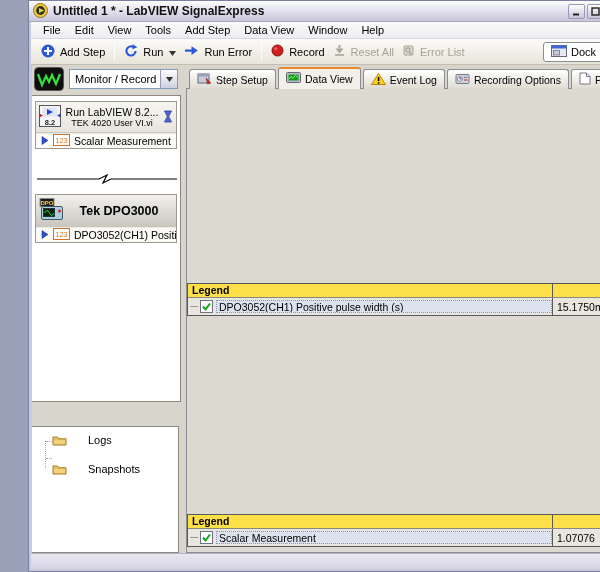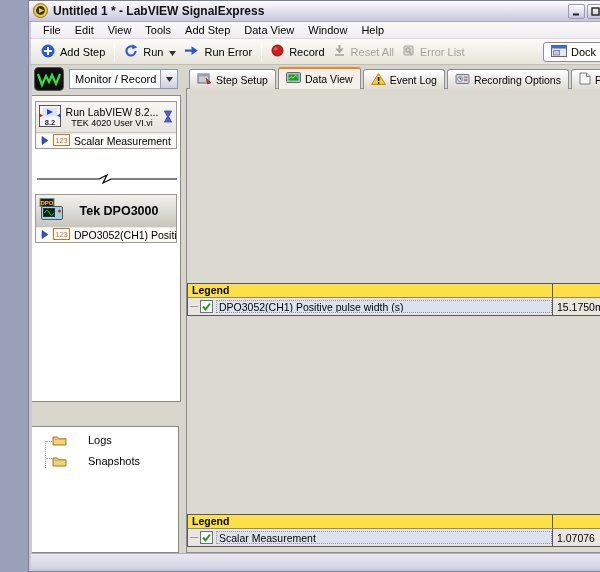--- a/index.html
+++ b/index.html
@@ -302,21 +302,21 @@
         <i style="top:17px;"></i>
       </span>
     <div id="logs-items">
         <div class="logrow" style="top:7px;">
      <span><svg width="15" height="12">
               <path d="M1 3 h4.5 l1.5 1.8 H14 V11 H1 Z" fill="#f4d079" stroke="#a07820"></path>
               <path d="M1 5.2 H14" stroke="#c8a040" stroke-width="0.7"></path>
             </svg></span>
      <span>Logs</span>
         </div>
-        <div class="logrow" style="top:28px;">
+        <div class="logrow" style="top:36px;">
      <span><svg width="15" height="12">
               <path d="M1 3 h4.5 l1.5 1.8 H14 V11 H1 Z" fill="#f4d079" stroke="#a07820"></path>
               <path d="M1 5.2 H14" stroke="#c8a040" stroke-width="0.7"></path>
             </svg></span>
      <span>Snapshots</span>
         </div>
       </div>
   </div>
 
   <div class="tabbar">

